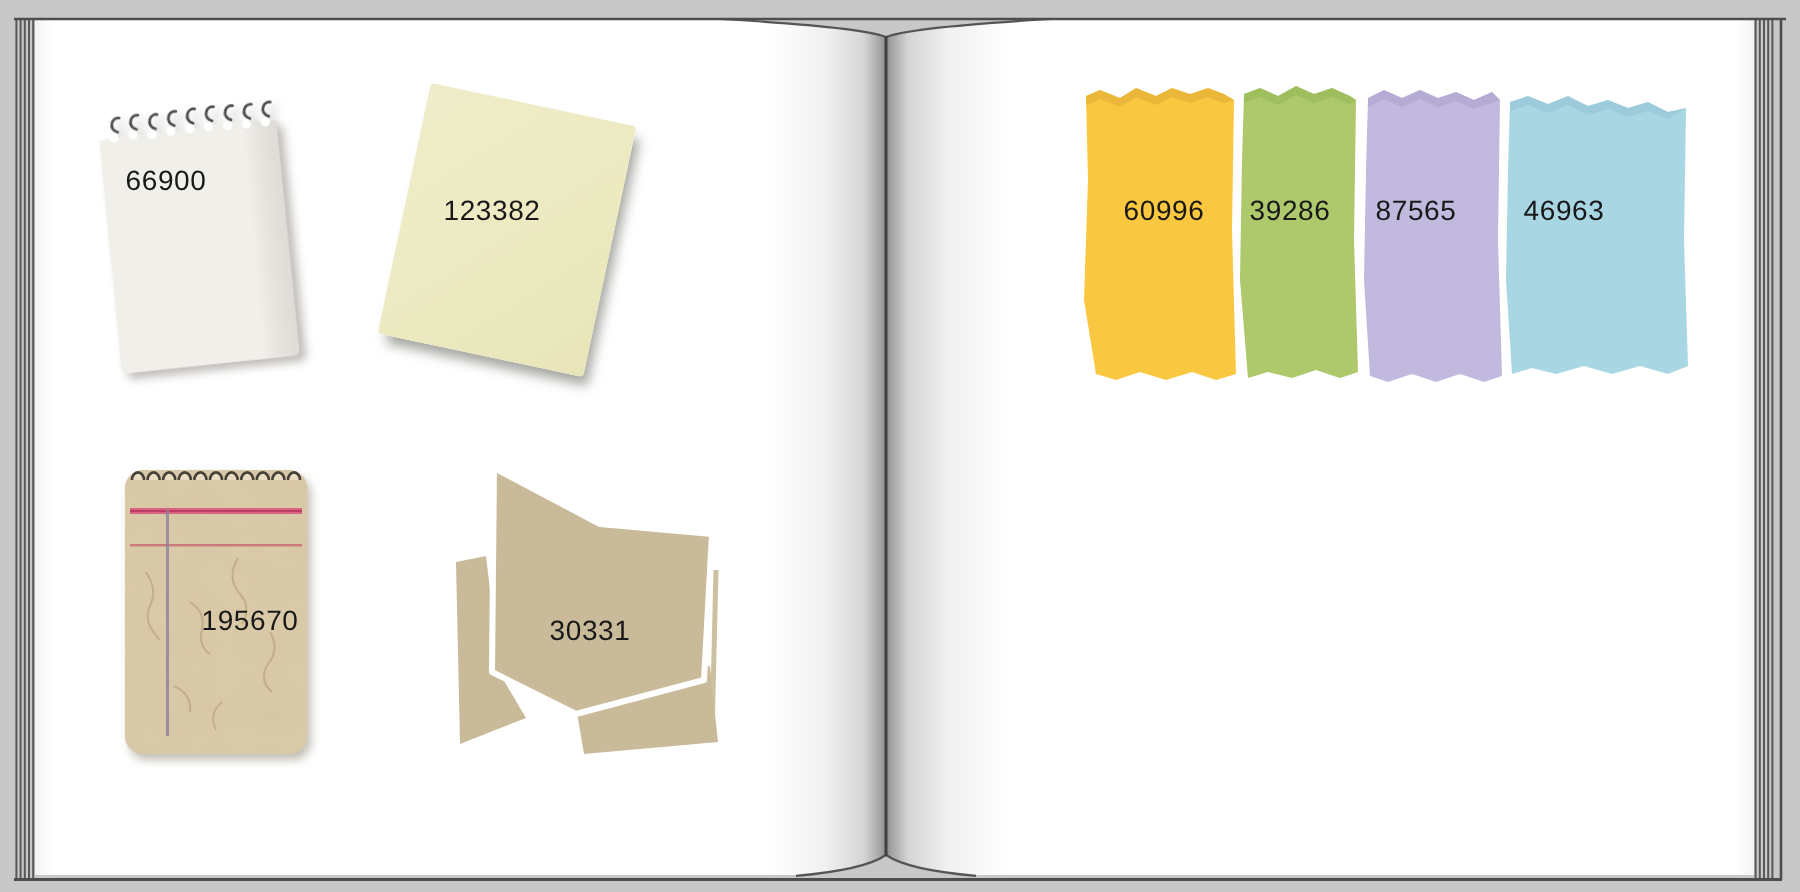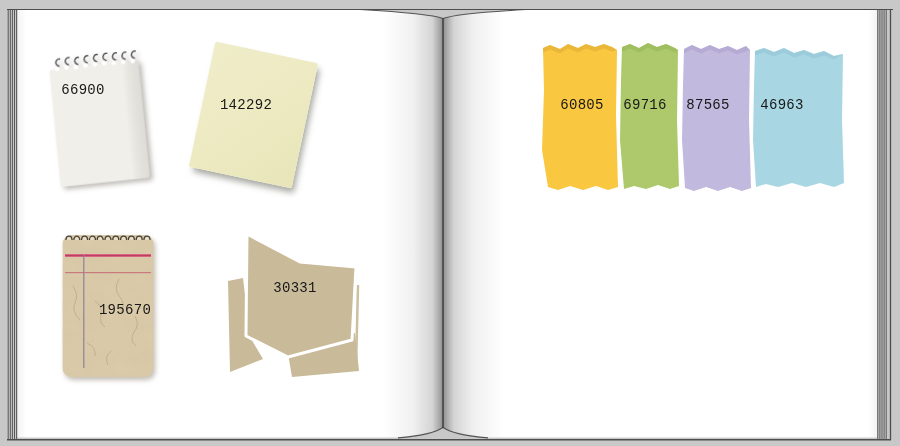--- a/index.html
+++ b/index.html
@@ -1,19 +1,19 @@
 <!DOCTYPE html>
 <html><head>
 <meta charset="utf-8">
 <style>
   html,body{margin:0;padding:0;background:#c8c8c8;}
   .stage{
     position:relative;width:900px;height:446px;overflow:hidden;
     background:#f97316;
-    font-family:Liberation Mono, monospace;
+    font-family:Liberation Sans, sans-serif;
   }
   .stage svg{display:block;}
   #book-bg{position:absolute;left:0;top:0;}
   .item{position:absolute;}
   .label{
     position:absolute;transform:translate(-50%,-50%);
     font-size:14px;color:#181818;letter-spacing:.3px;white-space:nowrap;
     z-index:30;
   }
   #note-white{
@@ -213,21 +213,21 @@
       </g>
 
       <g>
         <polygon points="217,11 226,8 236,12 246,8 256,13 266,10 276,14 286,11 296,16 305,14 304,80 306,143 296,147 282,143 268,147 254,143 240,147 228,144 218,147 215,100 216,45" fill="#a9d6e3"></polygon>
         <polygon opacity="0.45" points="217,11 226,8 236,12 246,8 256,13 266,10 276,14 286,11 296,16 305,14 296,19.5 286,15.5 276,18.5 266,14.5 256,17.5 246,12.5 236,16.5 226,12.5 217,15.5" fill="#8cc2d2"></polygon>
       </g>
     </svg>
   </div>
 
   <span class="label" style="left:83px;top:90px">66900</span>
-  <span class="label" style="left:246px;top:105px">142292</span>
+  <span class="label" style="left:246px;top:105px">123382</span>
   <span class="label" style="left:125px;top:310px">195670</span>
-  <span class="label" style="left:295px;top:288px">30331</span>
-  <span class="label" style="left:582px;top:105px">60805</span>
-  <span class="label" style="left:645px;top:105px">69716</span>
+  <span class="label" style="left:295px;top:315px">30331</span>
+  <span class="label" style="left:582px;top:105px">60996</span>
+  <span class="label" style="left:645px;top:105px">39286</span>
   <span class="label" style="left:708px;top:105px">87565</span>
   <span class="label" style="left:782px;top:105px">46963</span>
 
 </div>
 
 </body></html>

